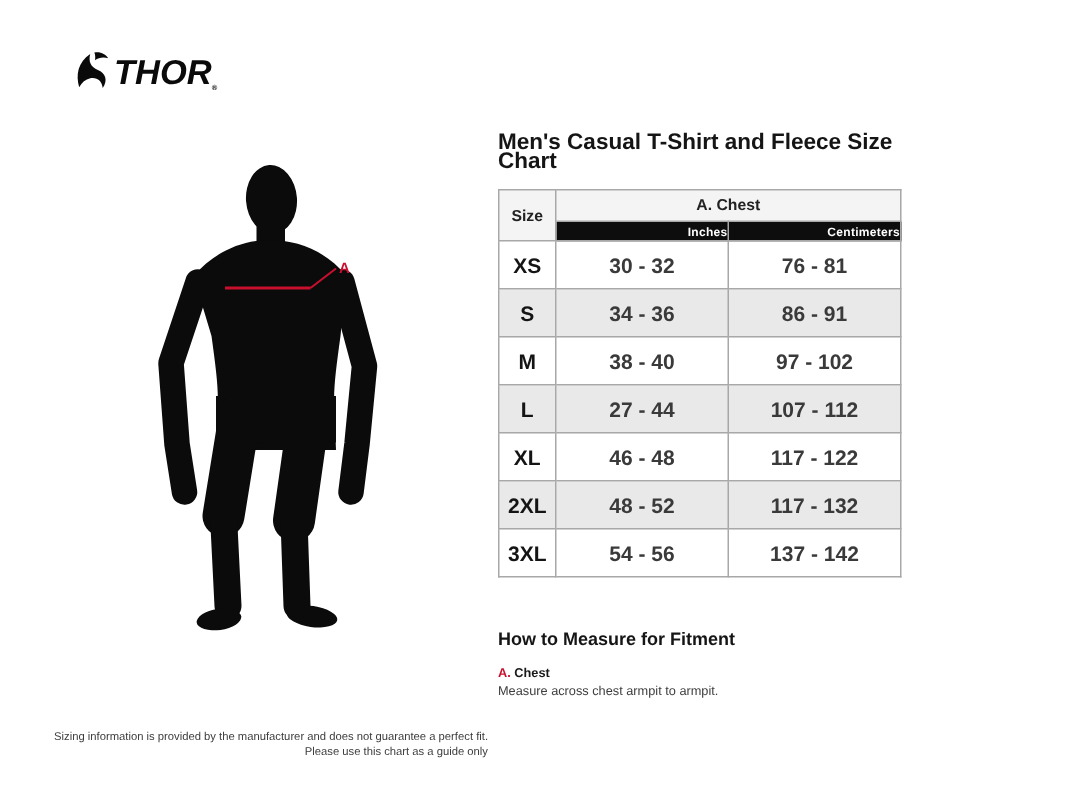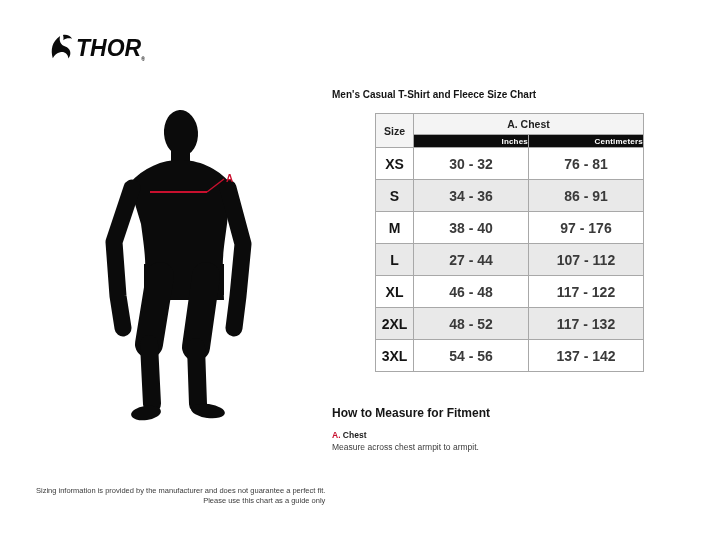--- a/index.html
+++ b/index.html
@@ -11,24 +11,24 @@
   .logo { position:absolute; left:50px; top:34px; display:flex; align-items:flex-end; }
   .logo-icon { width:24px; height:28px; margin-right:2px; }
   .logo-text { font-size:23px; font-weight:bold; font-style:italic; letter-spacing:0px; color:#0a0a0a; line-height:28px; }
   .logo-tm { font-size:5px; font-weight:bold; vertical-align:baseline; color:#0a0a0a; }
 
   
   .figure-wrap { position:absolute; left:96px; top:104px; width:160px; height:322px; }
 
   
   .content { position:absolute; left:332px; top:88px; width:268px; }
-  .title { font-size:10px; font-weight:700; color:#151515; line-height:13px; }
+  .title { font-size:15px; font-weight:700; color:#151515; line-height:13px; }
 
   table.size-chart { width:268px; margin-top:12px; border-collapse:collapse; table-layout:fixed;
-                     border:1px solid #8a8a8a;margin-left:43px; }
+                     border:1px solid #8a8a8a; }
   table.size-chart th, table.size-chart td { border:1px solid #a8a8a8; text-align:center; vertical-align:middle; }
   col.c-size { width:38px; }
   col.c-unit { width:115px; }
   th.size-h { background:#f4f4f4; font-size:10.5px; font-weight:700; color:#222; }
   th.group-h { background:#f4f4f4; font-size:10.5px; font-weight:700; color:#222; height:21px; }
   tr.units th { background:#0d0d0d; color:#ffffff; font-size:8px; font-weight:700; height:13px; letter-spacing:0.2px;text-align:right; }
   table.size-chart td { height:32px; font-size:14px; font-weight:600; color:#3a3a3a; background:#ffffff; }
   table.size-chart td.size-cell { font-weight:700; color:#141414; }
   table.size-chart tr.alt td { background:#e9e9e9; }
 
@@ -116,21 +116,21 @@
             <td>76 - 81</td>
           </tr>
           <tr class="alt">
             <td class="size-cell">S</td>
             <td>34 - 36</td>
             <td>86 - 91</td>
           </tr>
           <tr>
             <td class="size-cell">M</td>
             <td>38 - 40</td>
-            <td>97 - 176</td>
+            <td>97 - 102</td>
           </tr>
           <tr class="alt">
             <td class="size-cell">L</td>
             <td>27 - 44</td>
             <td>107 - 112</td>
           </tr>
           <tr>
             <td class="size-cell">XL</td>
             <td>46 - 48</td>
             <td>117 - 122</td>

